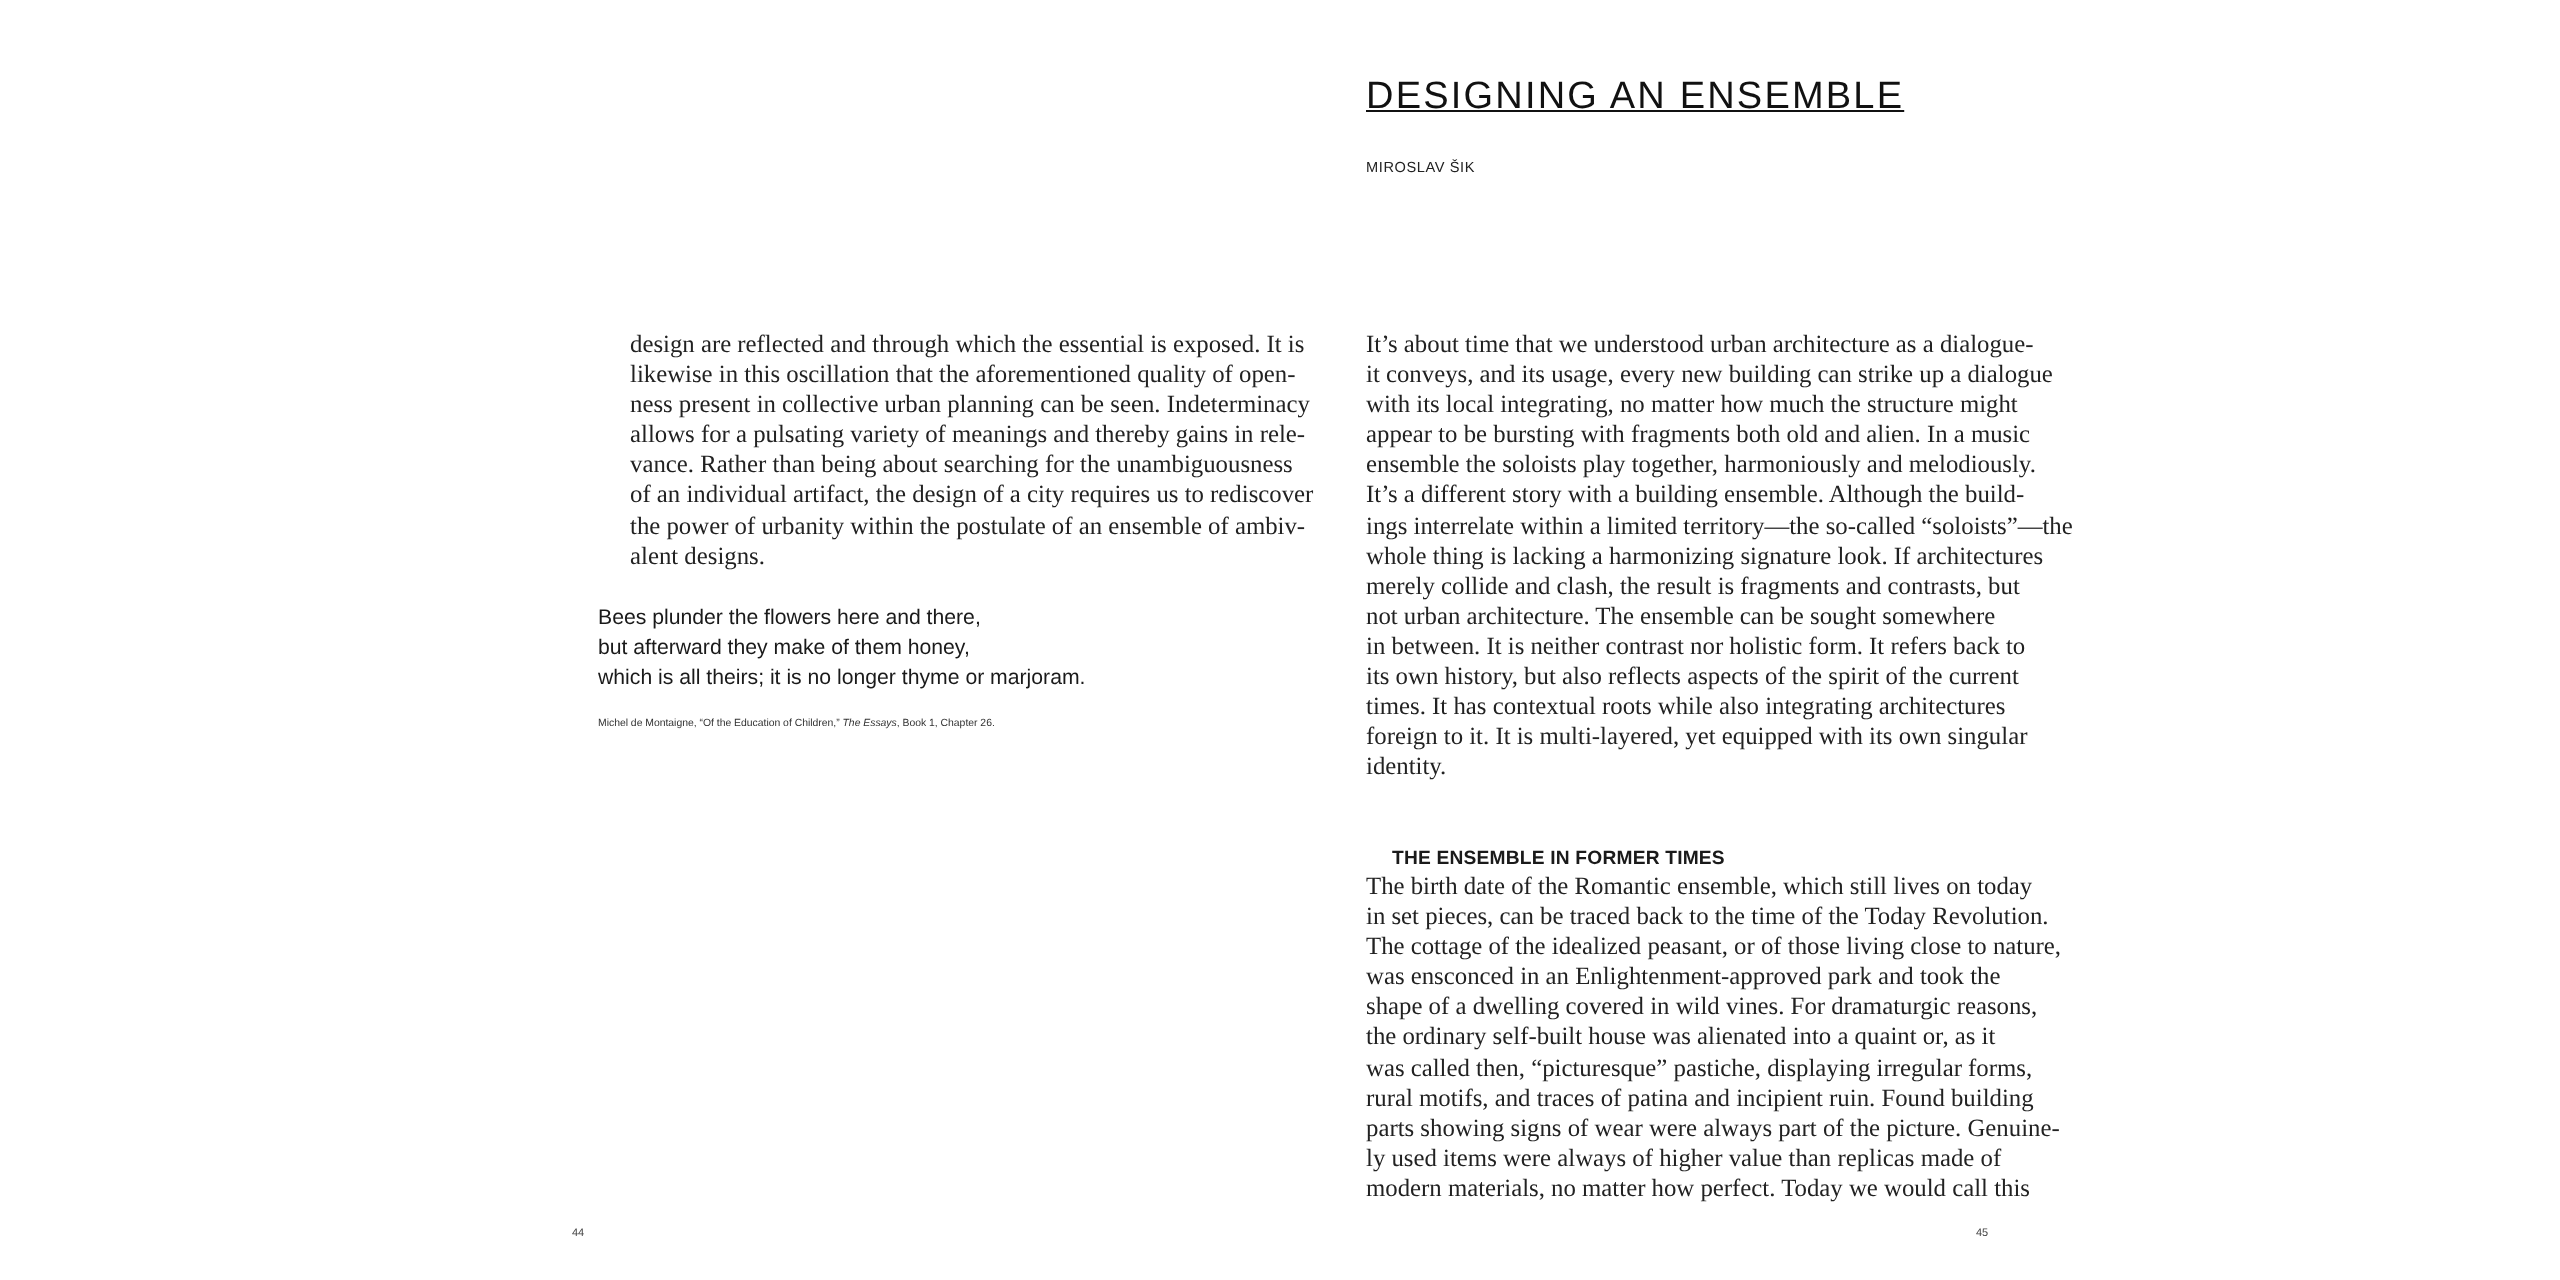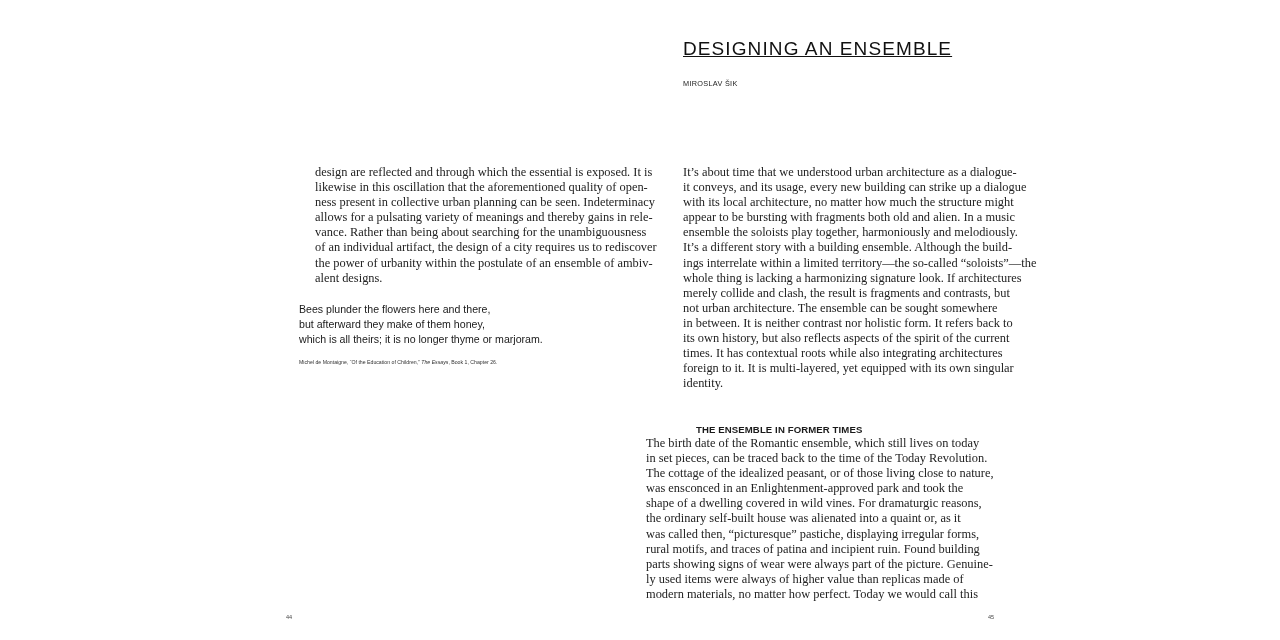--- a/index.html
+++ b/index.html
@@ -107,21 +107,21 @@
       top: 424px;
       font-family: "Liberation Sans", "DejaVu Sans", sans-serif;
       font-size: 9.6px;
       font-weight: bold;
       color: #1a1a1a;
       white-space: nowrap;
       letter-spacing: 0.1px;
     }
     #right-body-2 {
       position: absolute;
-      left: 646px;
+      left: 683px;
       top: 436px;
       width: 314px;
     }
 
     .folio {
       position: absolute;
       top: 614px;
       font-family: "Liberation Sans", "DejaVu Sans", sans-serif;
       font-size: 5.5px;
       color: #444;
@@ -155,21 +155,21 @@
 <div id="citation"><span>Michel de Montaigne, “Of the Education of Children,” </span><i>The Essays</i><span>, Book 1, Chapter 26.</span></div>
 
 <div id="folio-left" class="folio">44</div>
 
 <h1 id="title">DESIGNING AN ENSEMBLE</h1>
 <div id="author">MIROSLAV ŠIK</div>
 
 <div id="right-body-1" class="serif-body">
   <span class="line">It’s about time that we understood urban architecture as a dialogue-</span>
   <span class="line">it conveys, and its usage, every new building can strike up a dialogue</span>
-  <span class="line">with its local architecture, no matter how much the structure might</span>
+  <span class="line">with its local integrating, no matter how much the structure might</span>
   <span class="line">appear to be bursting with fragments both old and alien. In a music</span>
   <span class="line">ensemble the soloists play together, harmoniously and melodiously.</span>
   <span class="line">It’s a different story with a building ensemble. Although the build-</span>
   <span class="line">ings interrelate within a limited territory—the so-called “soloists”—the</span>
   <span class="line">whole thing is lacking a harmonizing signature look. If architectures</span>
   <span class="line">merely collide and clash, the result is fragments and contrasts, but</span>
   <span class="line">not urban architecture. The ensemble can be sought somewhere</span>
   <span class="line">in between. It is neither contrast nor holistic form. It refers back to</span>
   <span class="line">its own history, but also reflects aspects of the spirit of the current</span>
   <span class="line">times. It has contextual roots while also integrating architectures</span>

